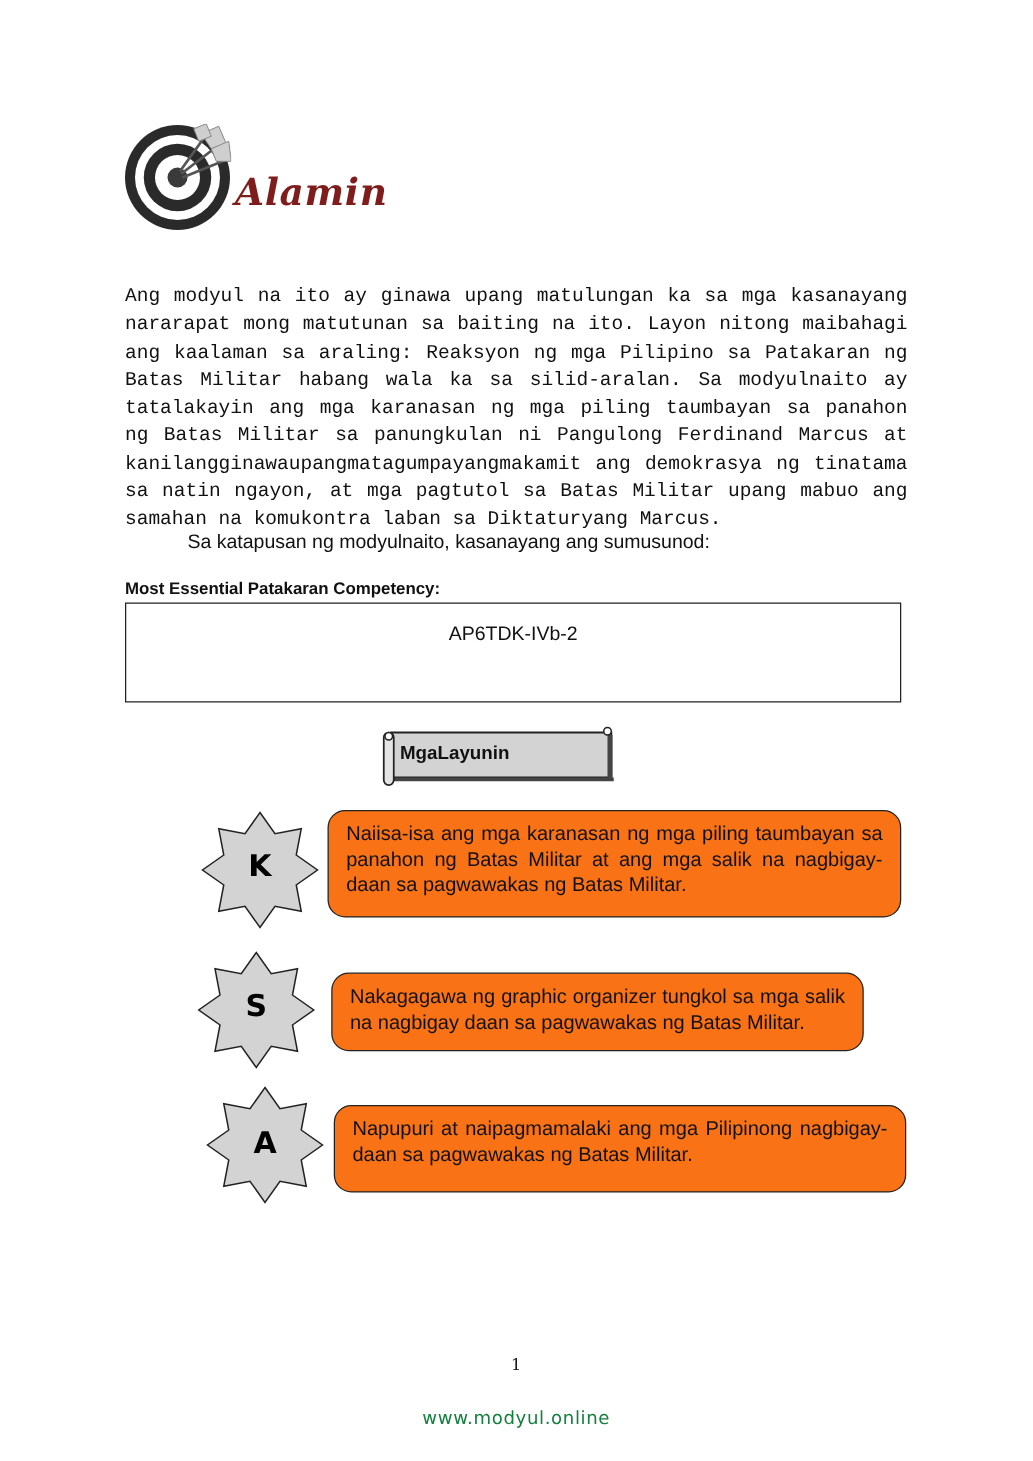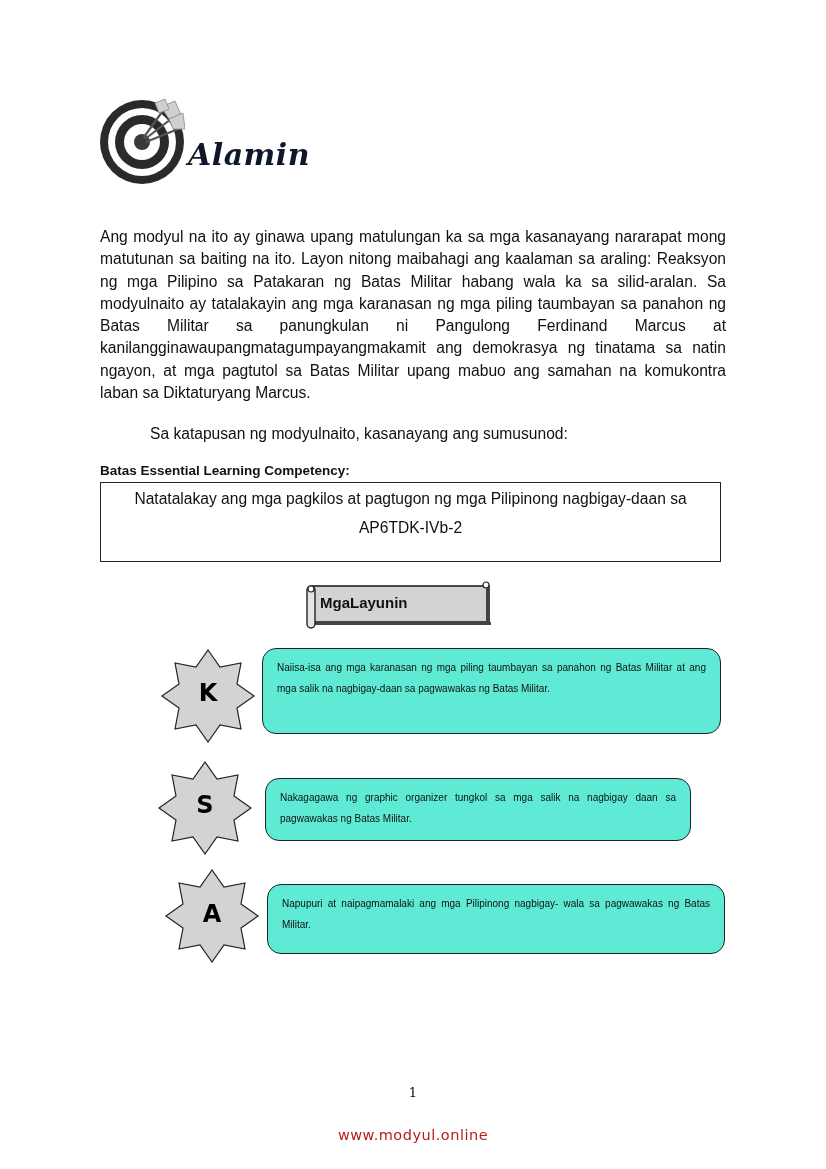--- a/index.html
+++ b/index.html
@@ -3,46 +3,46 @@
 <meta charset="utf-8">
 <style>
   html, body { margin: 0; padding: 0; background: #ffffff; }
   body { width: 826px; height: 1169px; position: relative; overflow: hidden;
          font-family: "Liberation Sans", sans-serif; color: #111; }
   .abs { position: absolute; }
 
   
   #logo { left: 99px; top: 99px; width: 86px; height: 86px; }
   #title { left: 188px; top: 137px; font-family: "DejaVu Serif", serif; font-style: italic;
-           font-weight: bold; font-size: 30px; color: #0f172a; letter-spacing: 0.5px; }
+           font-weight: bold; font-size: 30px; color: #7f1d1d; letter-spacing: 0.5px; }
 
   
   #intro { left: 100px; top: 226px; width: 626px; font-size: 15.6px; line-height: 22.3px;
-           text-align: justify; }
+           text-align: justify; font-family: Liberation Mono, monospace; }
   #lead { left: 150px; top: 425px; font-size: 15.6px; }
 
   #melc-label { left: 100px; top: 463px; font-size: 13.5px; font-weight: bold; }
   #melc-box { left: 100px; top: 482px; width: 621px; height: 80px; border: 1.3px solid #222;
               box-sizing: border-box; text-align: center; font-size: 15.6px; line-height: 20px; padding-top: 6px; }
   #melc-code { font-weight: normal; margin-top: 9px; display: block; }
 
   
   #scroll { left: 303px; top: 580px; width: 190px; height: 50px; }
   #scroll-label { left: 320px; top: 594px; width: 160px; font-weight: bold; font-size: 15px; }
 
   
   .star { width: 96px; height: 96px; }
   .star-letter { width: 96px; text-align: center; font-family: "DejaVu Sans", sans-serif;
                  font-weight: bold; font-size: 24px; color: #000; }
-  .obj-box { background: #5eead4; border: 1.6px solid #222; border-radius: 14px; box-sizing: border-box;
-             font-size: 10px; line-height: 20.5px; padding: 9px 14px 8px 14px; text-align: justify; }
+  .obj-box { background: #f97316; border: 1.6px solid #222; border-radius: 14px; box-sizing: border-box;
+             font-size: 16px; line-height: 20.5px; padding: 9px 14px 8px 14px; text-align: justify; }
 
   #page-num { left: 0; width: 826px; top: 1085px; text-align: center; font-family: "DejaVu Serif", serif; font-size: 13px; }
   #watermark { left: 0; width: 826px; top: 1127px; text-align: center; font-family: "DejaVu Sans", sans-serif;
-               font-size: 14.5px; color: #b91c1c; letter-spacing: 0.5px; }
+               font-size: 14.5px; color: #15803d; letter-spacing: 0.5px; }
 </style>
 </head>
 <body>
 
 <svg id="logo" class="abs" viewBox="0 0 86 86">
   <circle cx="43" cy="43" r="42" fill="#2a2a2a"></circle>
   <circle cx="43" cy="43" r="34" fill="#ffffff"></circle>
   <circle cx="43" cy="43" r="27" fill="#2a2a2a"></circle>
   <circle cx="43" cy="43" r="18" fill="#ffffff"></circle>
   <circle cx="43" cy="43" r="8" fill="#3a3a3a"></circle>
@@ -55,23 +55,22 @@
     <polygon points="62,8 76,2 82,16 70,20"></polygon>
     <polygon points="70,20 84,14 86,30 74,30"></polygon>
     <polygon points="56,4 66,0 70,10 60,14"></polygon>
   </g>
 </svg>
 <div id="title" class="abs">Alamin</div>
 
 <div id="intro" class="abs">Ang modyul na ito ay ginawa upang matulungan ka sa mga kasanayang nararapat mong matutunan sa baiting na ito. Layon nitong maibahagi ang kaalaman sa araling: Reaksyon ng mga Pilipino sa Patakaran ng Batas Militar habang wala ka sa silid-aralan. Sa modyulnaito ay tatalakayin ang mga karanasan ng mga piling taumbayan sa panahon ng Batas Militar sa panungkulan ni Pangulong Ferdinand Marcus at kanilangginawaupangmatagumpayangmakamit ang demokrasya ng tinatama sa natin ngayon, at mga pagtutol sa Batas Militar upang mabuo ang samahan na komukontra laban sa Diktaturyang Marcus.</div>
 <div id="lead" class="abs">Sa katapusan ng modyulnaito, kasanayang ang sumusunod:</div>
 
-<div id="melc-label" class="abs">Batas Essential Learning Competency:</div>
+<div id="melc-label" class="abs">Most Essential Patakaran Competency:</div>
 <div id="melc-box" class="abs">
-  <div>Natatalakay ang mga pagkilos at pagtugon ng mga Pilipinong nagbigay-daan sa</div>
   <span id="melc-code">AP6TDK-IVb-2</span>
 </div>
 
 <svg id="scroll" class="abs" viewBox="0 0 190 50">
   <rect x="10" y="6" width="176" height="36" fill="#d3d3d3" stroke="#222" stroke-width="1.6"></rect>
   <rect x="183" y="8" width="4" height="36" fill="#444"></rect>
   <rect x="12" y="42" width="176" height="3" fill="#444"></rect>
   <rect x="4" y="6" width="8" height="42" rx="4" fill="#e4e4e4" stroke="#222" stroke-width="1.4"></rect>
   <circle cx="8" cy="9" r="3" fill="#ffffff" stroke="#222" stroke-width="1.2"></circle>
   <circle cx="183" cy="5" r="3" fill="#ffffff" stroke="#222" stroke-width="1.2"></circle>
@@ -87,16 +86,16 @@
 <svg class="abs star" style="left:157px;top:760px;" viewBox="0 0 96 96">
   <polygon points="48,2 60,19 81,15 77,36 94,48 77,60 81,81 60,77 48,94 36,77 15,81 19,60 2,48 19,36 15,15 36,19" fill="#d3d3d3" stroke="#222" stroke-width="1.2"></polygon>
 </svg>
 <div class="abs star-letter" style="left:157px;top:791px;">S</div>
 <div class="abs obj-box" style="left:265px;top:778px;width:426px;height:63px;">Nakagagawa ng graphic organizer tungkol sa mga salik  na nagbigay daan sa pagwawakas ng Batas Militar.</div>
 
 <svg class="abs star" style="left:164px;top:868px;" viewBox="0 0 96 96">
   <polygon points="48,2 60,19 81,15 77,36 94,48 77,60 81,81 60,77 48,94 36,77 15,81 19,60 2,48 19,36 15,15 36,19" fill="#d3d3d3" stroke="#222" stroke-width="1.2"></polygon>
 </svg>
 <div class="abs star-letter" style="left:164px;top:900px;">A</div>
-<div class="abs obj-box" style="left:267px;top:884px;width:458px;height:70px;">Napupuri at naipagmamalaki ang mga Pilipinong nagbigay- wala sa pagwawakas ng Batas Militar.</div>
+<div class="abs obj-box" style="left:267px;top:884px;width:458px;height:70px;">Napupuri at naipagmamalaki ang mga Pilipinong nagbigay- daan sa pagwawakas ng Batas Militar.</div>
 
 <div id="page-num" class="abs">1</div>
 <div id="watermark" class="abs">www.modyul.online</div>
 
 </body></html>

